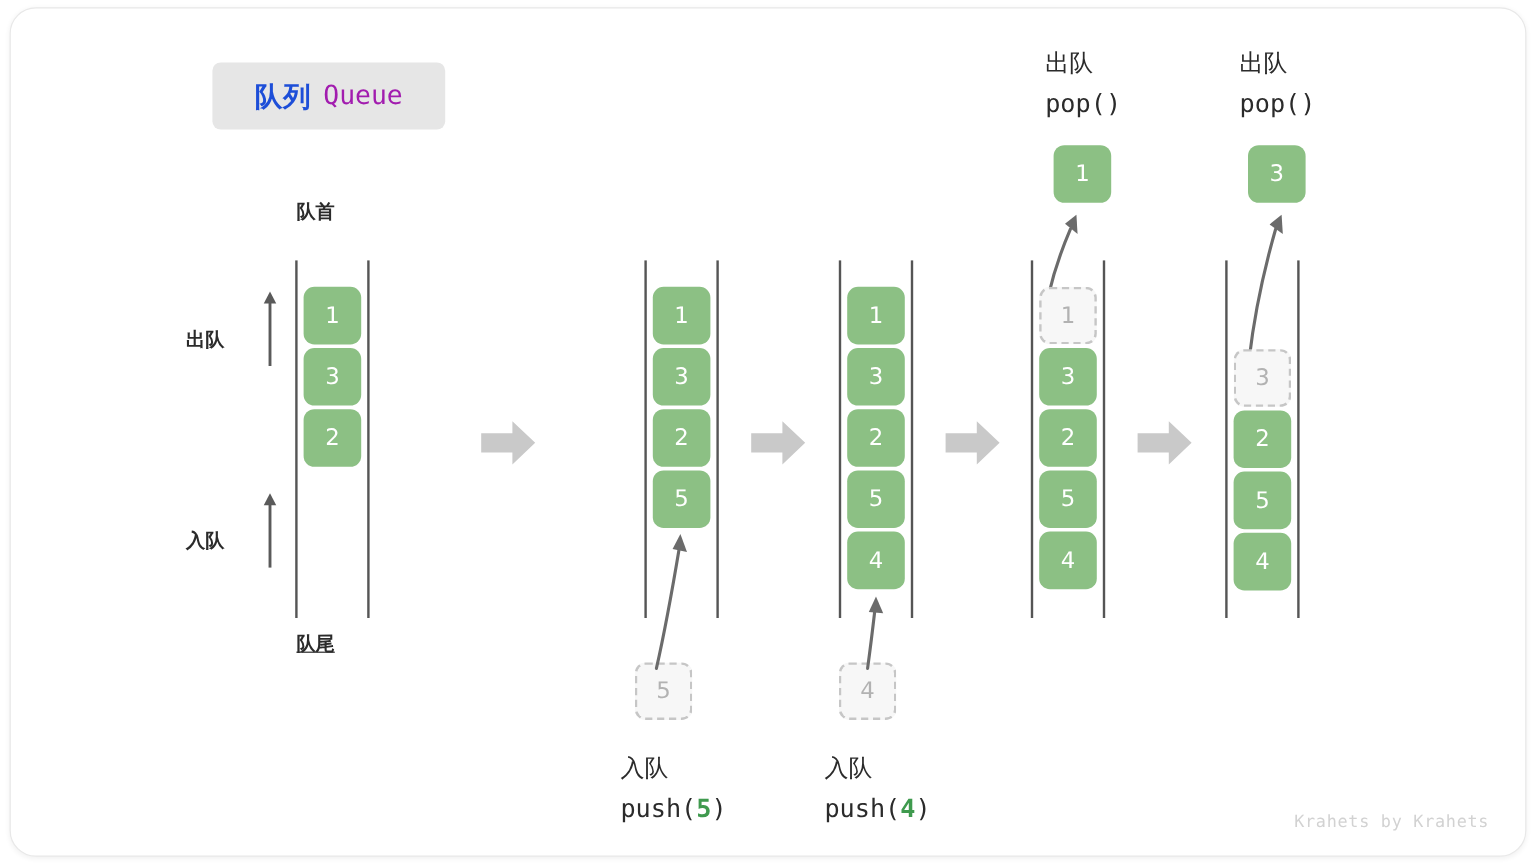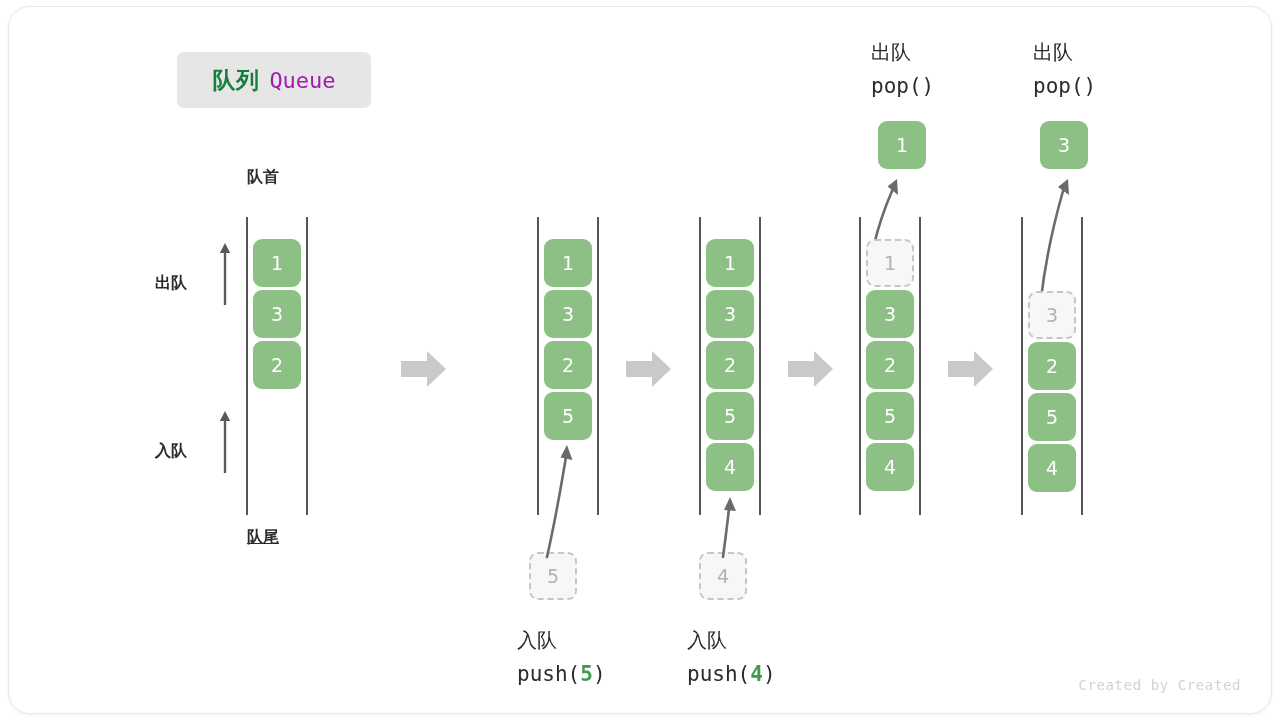--- a/index.html
+++ b/index.html
@@ -24,21 +24,21 @@
   
   #title-chip {
     left: 168px; top: 45px;
     width: 194px; height: 56px;
     background: #e6e6e6;
     border-radius: 7px;
     display: flex; align-items: center; justify-content: center;
     gap: 10px;
   }
   #title-chip .cn {
-    font-size: 23px; font-weight: 700; color: #15803d;
+    font-size: 23px; font-weight: 700; color: #1d4ed8;
     letter-spacing: 0.5px;
   }
   #title-chip .en {
     font-size: 22px; color: #a21caf;
     font-family: "DejaVu Sans Mono", "Liberation Mono", monospace;
   }
 
   
   .cnlabel {
     font-size: 16px; font-weight: 700; color: #2b2b2b;
@@ -247,15 +247,15 @@
   </div>
 
   <div class="abs rail" style="left:1012px; top:210px;"></div>
   <div class="abs" id="col-4-cells" style="left:1019px; top:284px;">
       <div class="cell ghost" style="margin-top: 0px;">3</div>
       <div class="cell filled" style="margin-top: 3px;">2</div>
       <div class="cell filled" style="margin-top: 3px;">5</div>
       <div class="cell filled" style="margin-top: 3px;">4</div>
     </div>
 
-  <div class="abs" id="watermark">Created by Created</div>
+  <div class="abs" id="watermark">Krahets by Krahets</div>
 
 </div>
 
 </body></html>

